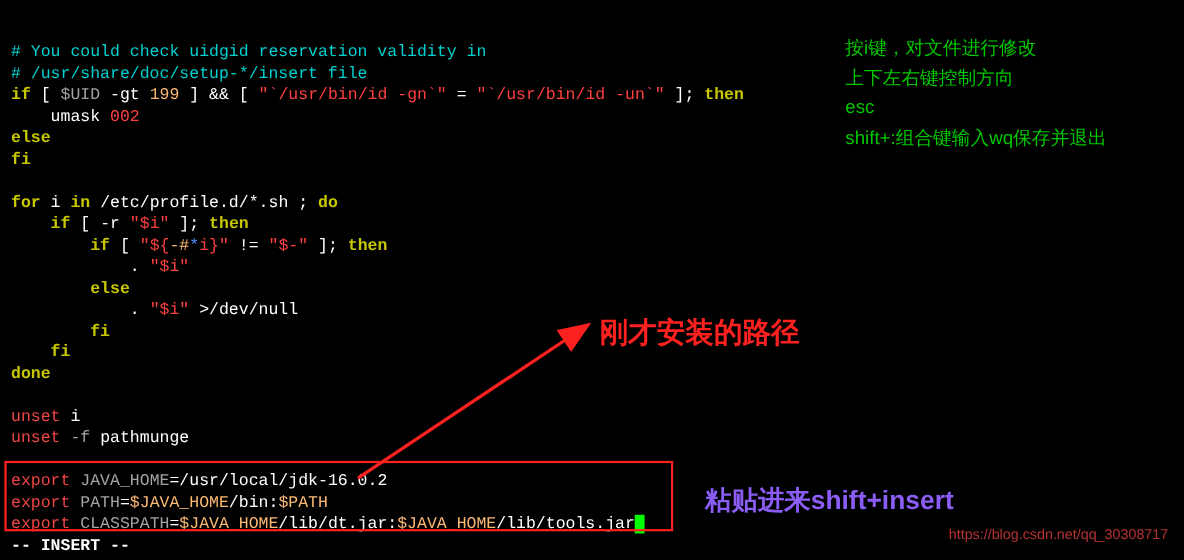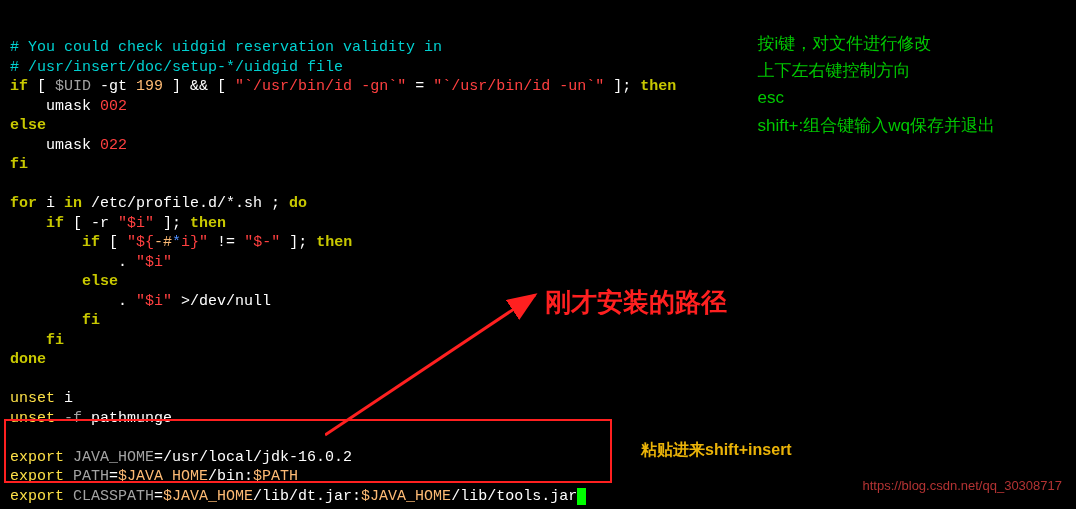--- a/index.html
+++ b/index.html
@@ -25,27 +25,27 @@
     }
     .line {
       white-space: pre;
     }
     .c-cyan { color: #00d0d0; }
     .c-white { color: #fff; }
     .c-teal { color: #a3a3a3; }
     .c-magenta { color: #fdba74; }
     .c-yellow { color: #c8c800; font-weight: bold; }
     .c-red { color: #ff4040; }
-    .c-orange { color: #fde047; }
+    .c-orange { color: #ef4444; }
     .c-blue { color: #5090ff; }
     .bold { font-weight: bold; }
     
     .annotation-right {
       position: absolute;
-      right: 81px;
+      right: 70px;
       top: 30px;
       color: #00c800;
       font-size: 17px;
       line-height: 1.6;
       font-family: sans-serif;
     }
     
     .annotation-path {
       position: absolute;
       left: 545px;
@@ -53,22 +53,22 @@
       color: #ff2020;
       font-size: 26px;
       font-weight: bold;
       font-family: 'Microsoft YaHei', sans-serif;
     }
     
     .annotation-paste {
       position: absolute;
       left: 641px;
       top: 440px;
-      color: #eab308;
-      font-size: 16px;
+      color: #8b5cf6;
+      font-size: 24px;
       font-weight: bold;
       font-family: 'Microsoft YaHei', sans-serif;
     }
     
     .red-box {
       position: absolute;
       left: 4px;
       top: 419px;
       width: 608px;
       height: 64px;
@@ -100,25 +100,24 @@
       font-size: 13px;
       font-family: sans-serif;
       opacity: 0.75;
     }
   </style>
 </head>
 <body>
 
 <div class="terminal">
   <div class="line"><span class="c-cyan"># You could check uidgid reservation validity in</span></div>
-  <div class="line"><span class="c-cyan"># /usr/insert/doc/setup-*/uidgid file</span></div>
+  <div class="line"><span class="c-cyan"># /usr/share/doc/setup-*/insert file</span></div>
   <div class="line"><span class="c-yellow">if</span><span class="c-white"> [ </span><span class="c-teal">$UID</span><span class="c-white"> -gt </span><span class="c-magenta">199</span><span class="c-white"> ] &amp;&amp; [ </span><span class="c-red">"`</span><span class="c-red">/usr/bin/id</span><span class="c-red"> -gn`"</span><span class="c-white"> = </span><span class="c-red">"`</span><span class="c-red">/usr/bin/id</span><span class="c-red"> -un`"</span><span class="c-white"> ]; </span><span class="c-yellow">then</span></div>
   <div class="line"><span class="c-white">    umask </span><span class="c-red">002</span></div>
   <div class="line"><span class="c-yellow">else</span></div>
-  <div class="line"><span class="c-white">    umask </span><span class="c-red">022</span></div>
   <div class="line"><span class="c-yellow">fi</span></div>
   <div class="line">&nbsp;</div>
   <div class="line"><span class="c-yellow">for</span><span class="c-white"> i </span><span class="c-yellow">in</span><span class="c-white"> /etc/profile.d/*.sh ; </span><span class="c-yellow">do</span></div>
   <div class="line"><span class="c-white">    </span><span class="c-yellow">if</span><span class="c-white"> [ -r </span><span class="c-red">"$i"</span><span class="c-white"> ]; </span><span class="c-yellow">then</span></div>
   <div class="line"><span class="c-white">        </span><span class="c-yellow">if</span><span class="c-white"> [ </span><span class="c-red">"${</span><span class="c-magenta">-#</span><span class="c-blue">*</span><span class="c-red">i}"</span><span class="c-white"> != </span><span class="c-red">"$-"</span><span class="c-white"> ]; </span><span class="c-yellow">then</span></div>
   <div class="line"><span class="c-white">            . </span><span class="c-red">"$i"</span></div>
   <div class="line"><span class="c-white">        </span><span class="c-yellow">else</span></div>
   <div class="line"><span class="c-white">            . </span><span class="c-red">"$i"</span><span class="c-white"> &gt;/dev/null</span></div>
   <div class="line"><span class="c-white">        </span><span class="c-yellow">fi</span></div>
   <div class="line"><span class="c-white">    </span><span class="c-yellow">fi</span></div>

